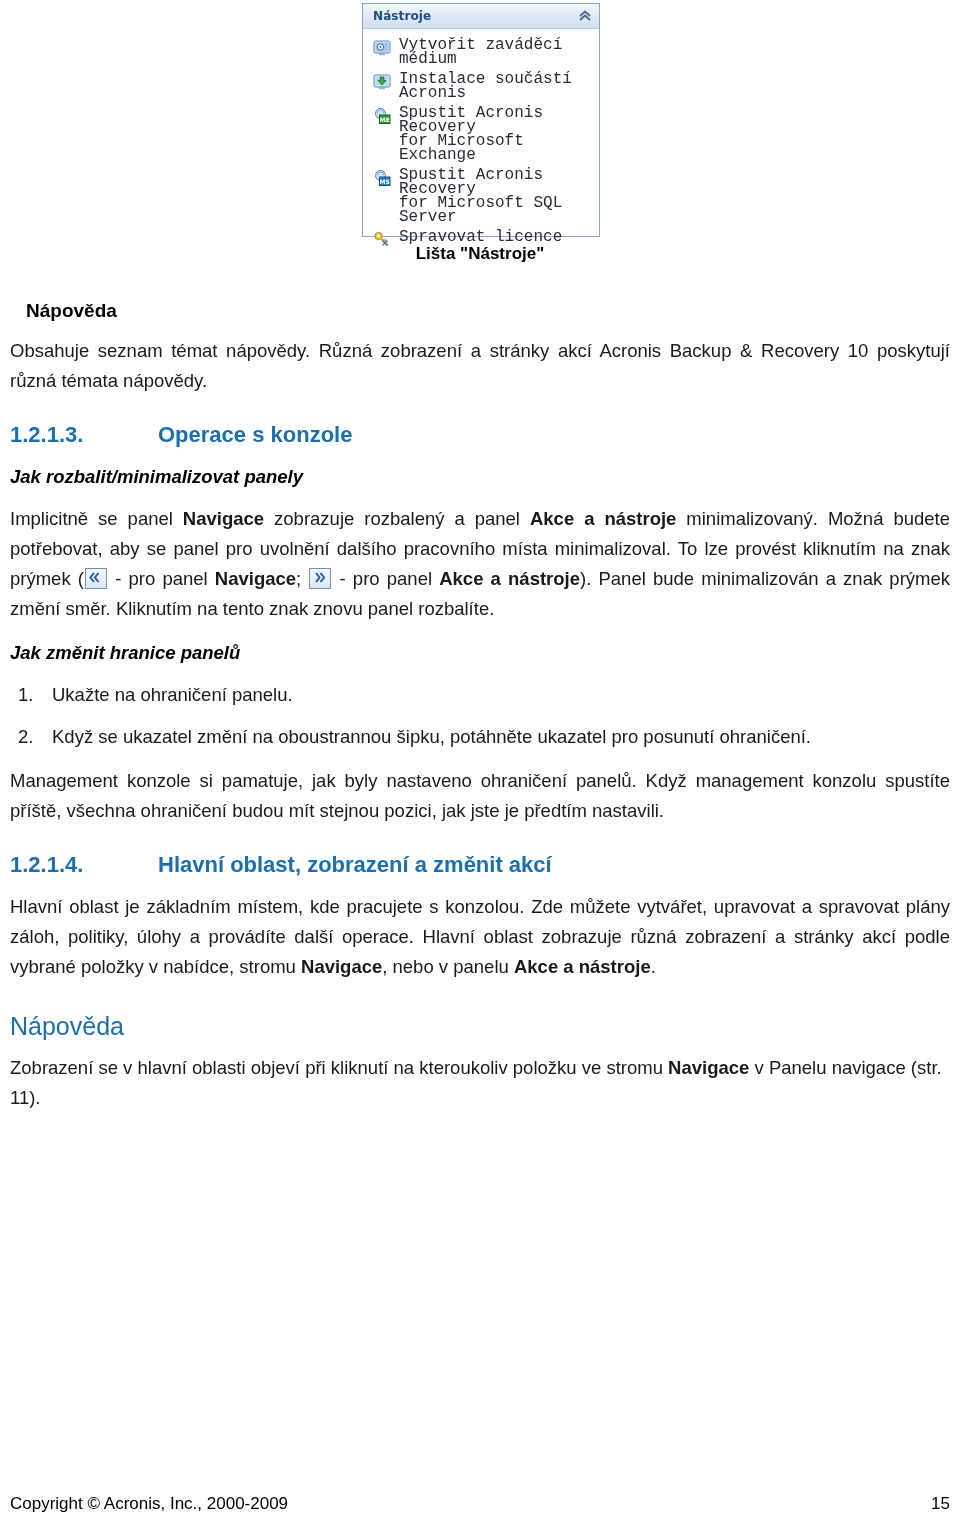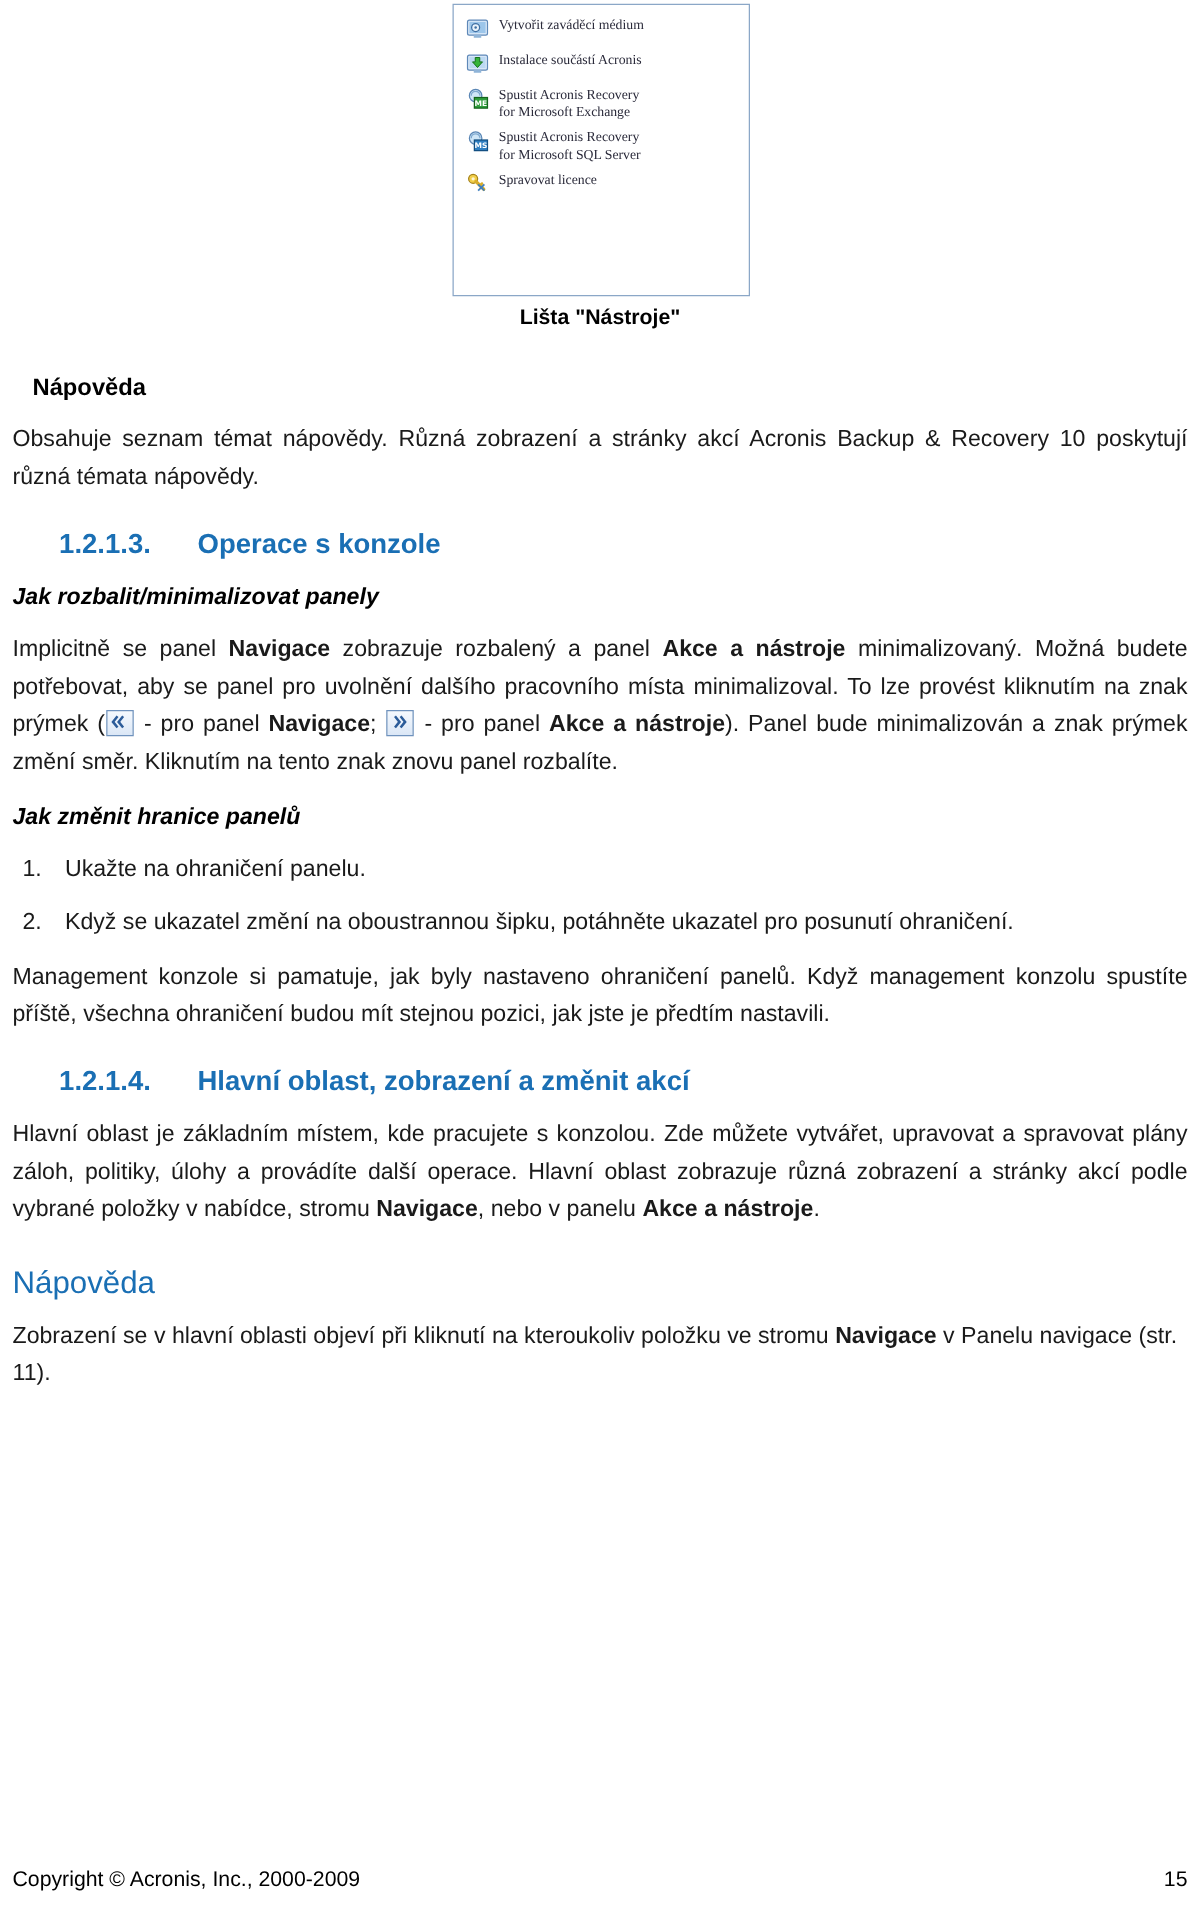--- a/index.html
+++ b/index.html
@@ -71,22 +71,22 @@
   }
   .tool-icon {
     width: 18px;
     height: 18px;
     flex: 0 0 18px;
     position: relative;
     margin-top: 1px;
   }
   .tool-icon svg { display: block; }
   .tool-label {
-    font-family: Liberation Serif, serif;
-    font-size: 11px;
+    font-family: Liberation Mono, monospace;
+    font-size: 16px;
     line-height: 14px;
     color: #2a2a3a;
     white-space: pre-line;
   }
 
   .figure-caption {
     position: absolute;
     left: 0;
     right: 0;
     top: 244px;
@@ -128,21 +128,20 @@
     align-items: baseline;
     margin: 26px 0 14px 0;
   }
   .h2num {
     font-family: "Liberation Sans", sans-serif;
     font-size: 22px;
     font-weight: bold;
     color: #1a6fb4;
     width: 148px;
     flex: 0 0 148px;
-    text-align: center;
   }
   .h2text {
     font-family: "Liberation Sans", sans-serif;
     font-size: 22px;
     font-weight: bold;
     color: #1a6fb4;
   }
 
   h4.italic-head {
     font-family: "Liberation Sans", sans-serif;
@@ -214,20 +213,29 @@
     font-size: 17px;
     color: #000000;
   }
 </style>
 </head>
 <body>
 
 <div class="page">
 
   <div class="figure">
+    <div class="panel-header">
+      <span class="panel-title">Nástroje</span>
+      <span class="chevron-up">
+        <svg width="14" height="12" viewBox="0 0 14 12">
+          <polyline points="2,6 7,1.5 12,6" fill="none" stroke="#4a6d9c" stroke-width="2"></polyline>
+          <polyline points="2,10 7,5.5 12,10" fill="none" stroke="#4a6d9c" stroke-width="2"></polyline>
+        </svg>
+      </span>
+    </div>
     <div class="panel-body">
 
       <div class="tool-item">
         <span class="tool-icon">
           <svg width="18" height="18" viewBox="0 0 18 18">
             <rect x="1" y="2" width="16" height="12" rx="1.5" fill="#dceaf8" stroke="#5e88b8" stroke-width="1"></rect>
             <rect x="2.5" y="3.5" width="13" height="9" fill="#9dc6ea"></rect>
             <circle cx="7.5" cy="8" r="3.2" fill="#e8f2fb" stroke="#3f6fa3" stroke-width="1"></circle>
             <circle cx="7.5" cy="8" r="1" fill="#3f6fa3"></circle>
             <rect x="6" y="14" width="6" height="2.2" fill="#8fb4d8"></rect>

